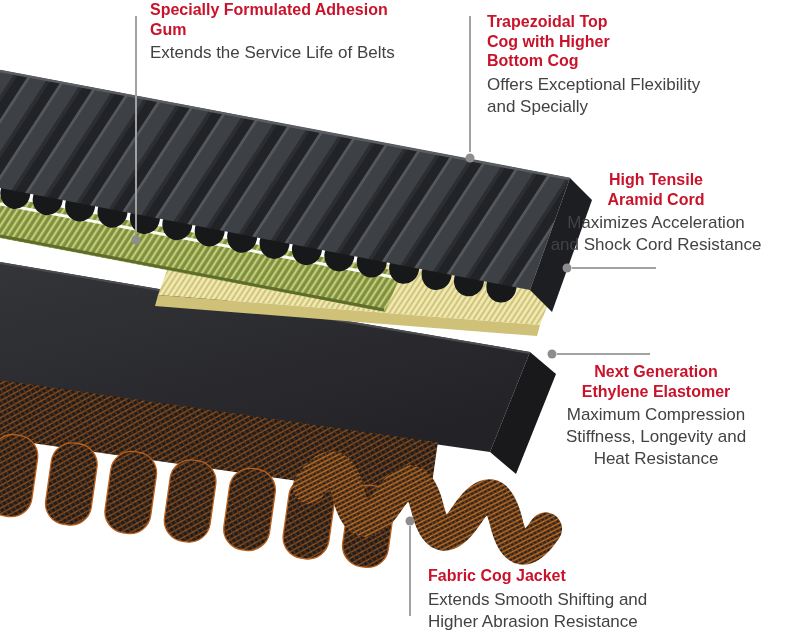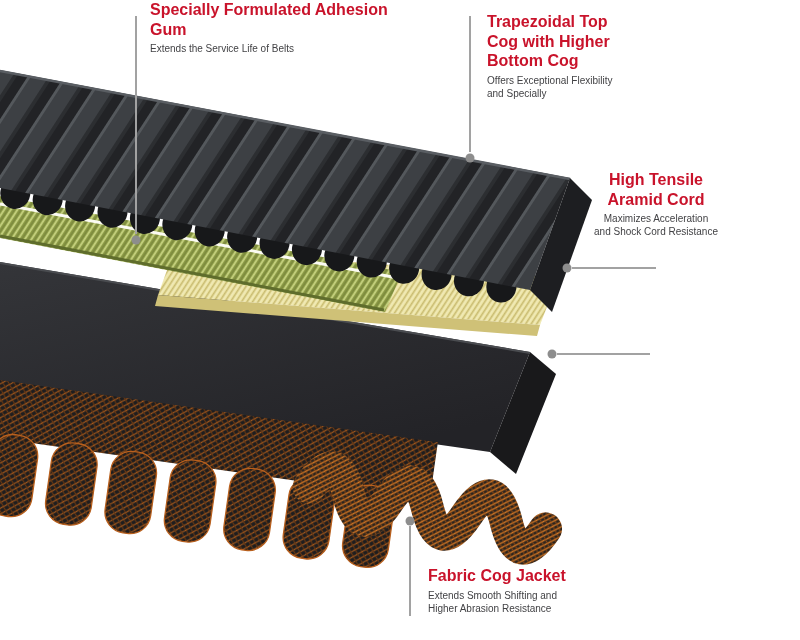--- a/index.html
+++ b/index.html
@@ -3,21 +3,21 @@
 <meta charset="utf-8">
 <style>
   *{box-sizing:border-box}
   body{margin:0;background:#ffffff}
   .stage{position:relative;width:800px;height:640px;background:#fff;overflow:hidden;
          font-family:"Liberation Sans",sans-serif}
   .stage svg{position:absolute;left:0;top:0}
   .callout{position:absolute}
   .callout h3{margin:0 0 3px;font-size:16px;line-height:1.22;font-weight:bold;
               color:#c9132b;white-space:pre-line}
-  .callout p{margin:0;font-size:10px;line-height:1.3;color:#424245;white-space:pre-line}
+  .callout p{margin:0;font-size:17px;line-height:1.3;color:#424245;white-space:pre-line}
   .r{text-align:center}
   #c-gum{left:150px;top:0;width:280px}
   #c-top-cog{left:487px;top:12px;width:230px}
   #c-aramid{right:14px;top:170px;width:260px}
   #c-elastomer{right:14px;top:362px;width:260px}
   #c-fabric{left:428px;top:566px;width:270px}
 </style>
 </head>
 <body>
 
@@ -143,20 +143,27 @@
 and Specially</p>
   </div>
 
   <div class="callout r" id="c-aramid">
     <h3>High Tensile
 Aramid Cord</h3>
     <p>Maximizes Acceleration
 and Shock Cord Resistance</p>
   </div>
 
+  <div class="callout r" id="c-elastomer">
+    <h3>Next Generation
+Ethylene Elastomer</h3>
+    <p>Maximum Compression
+Stiffness, Longevity and
+Heat Resistance</p>
+  </div>
 
   <div class="callout" id="c-fabric">
     <h3>Fabric Cog Jacket</h3>
     <p>Extends Smooth Shifting and
 Higher Abrasion Resistance</p>
   </div>
 
 </div>
 
 </body></html>

